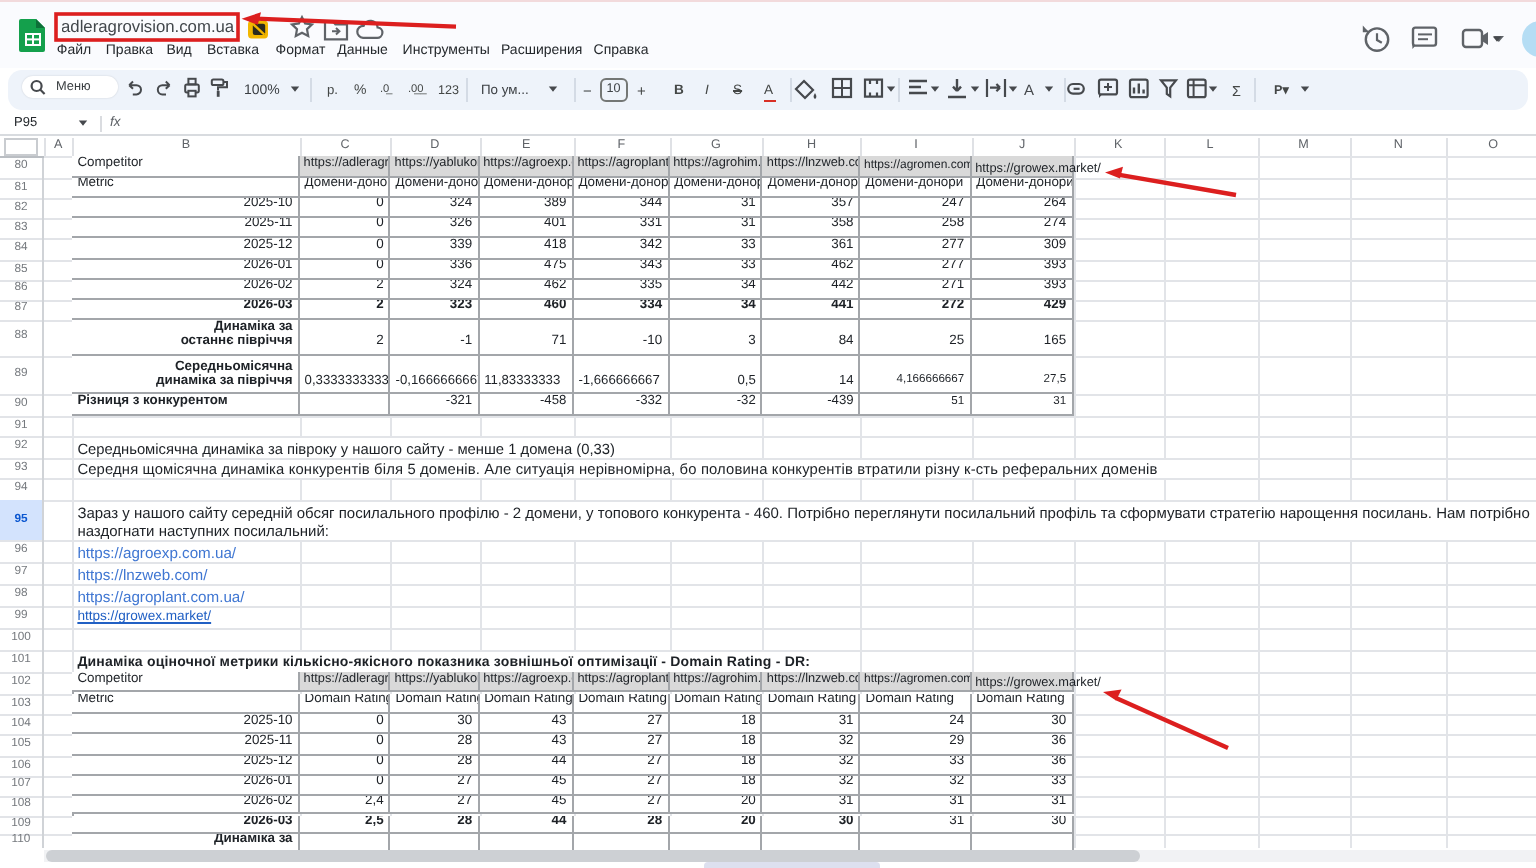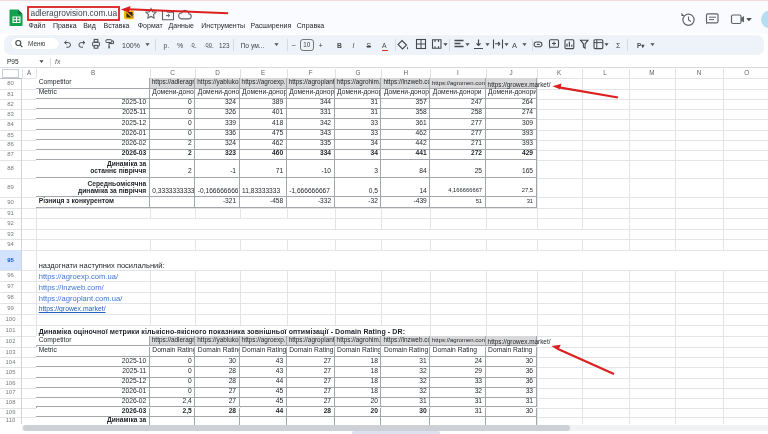--- a/index.html
+++ b/index.html
@@ -428,20 +428,23 @@
     </div>
 <div class="cell" style="left:381.4px;top:197.4px;width:48.90px;height:10.50px;background:#fff;font-size:6.6px;color:#1d2126;">
       <span style="padding:0 2.5px 2.2px 2.5px;text-align:right;">-439</span>
     </div>
 <div class="cell" style="left:430.3px;top:197.4px;width:55.30px;height:10.50px;background:#fff;font-size:5.8px;color:#1d2126;">
       <span style="padding:0 2.5px 2.2px 2.5px;text-align:right;">51</span>
     </div>
 <div class="cell" style="left:485.6px;top:197.4px;width:51.00px;height:10.50px;background:#fff;font-size:5.8px;color:#1d2126;">
       <span style="padding:0 2.5px 2.2px 2.5px;text-align:right;">31</span>
     </div>
+<div class="ab" style="left:38.7px;top:219.9px;font-size:7.4px;color:#1d2126;line-height:9.4px;white-space:nowrap;">Середньомісячна динаміка за півроку у нашого сайту - менше 1 домена (0,33)</div>
+<div class="ab" style="left:38.7px;top:230.4px;font-size:7.4px;color:#1d2126;line-height:9.4px;white-space:nowrap;letter-spacing:0.08px;">Середня щомісячна динаміка конкурентів біля 5 доменів. Але ситуація нерівномірна, бо половина конкурентів втратили різну к-сть реферальних доменів</div>
+<div class="ab" style="left:38.7px;top:251.8px;font-size:7.5px;color:#1d2126;line-height:9.5px;white-space:nowrap;">Зараз у нашого сайту середній обсяг посилального профілю - 2 домени, у топового конкурента - 460. Потрібно переглянути посилальний профіль та сформувати стратегію нарощення посилань. Нам потрібно</div>
 <div class="ab" style="left:38.7px;top:261.2px;font-size:7.5px;color:#1d2126;line-height:9.5px;white-space:nowrap;">наздогнати наступних посилальний:</div>
 <div class="ab" style="left:38.7px;top:272.0px;font-size:7.6px;color:#3f76d2;line-height:9.6px;white-space:nowrap;">https://agroexp.com.ua/</div>
 <div class="ab" style="left:38.7px;top:282.9px;font-size:7.6px;color:#3f76d2;line-height:9.6px;white-space:nowrap;">https://lnzweb.com/</div>
 <div class="ab" style="left:38.7px;top:293.7px;font-size:7.6px;color:#3f76d2;line-height:9.6px;white-space:nowrap;">https://agroplant.com.ua/</div>
 <div class="ab" style="left:38.7px;top:305.0px;font-size:6.8px;color:#2160c4;line-height:8.8px;white-space:nowrap;text-decoration:underline;">https://growex.market/</div>
 <div class="ab" style="left:38.7px;top:326.9px;font-size:7.0px;color:#1d2126;line-height:9.0px;white-space:nowrap;font-weight:bold;letter-spacing:0.1px;">Динаміка оціночної метрики кількісно-якісного показника зовнішньої оптимізації - Domain Rating - DR:</div>
 <div class="ab" style="left:36.2px;top:335.6px;width:500.4px;height:1px;background:#a3a6aa;"></div>
 <div class="ab" style="left:36.2px;top:335.6px;width:1px;height:88.9px;background:#a3a6aa;"></div>
 <div class="cell" style="left:36.2px;top:335.6px;width:113.60px;height:10.90px;background:#fff;font-size:6.7px;color:#1d2126;">
       <span style="padding:0 2.5px 2.2px 2.5px;text-align:left;">Competitor</span>

